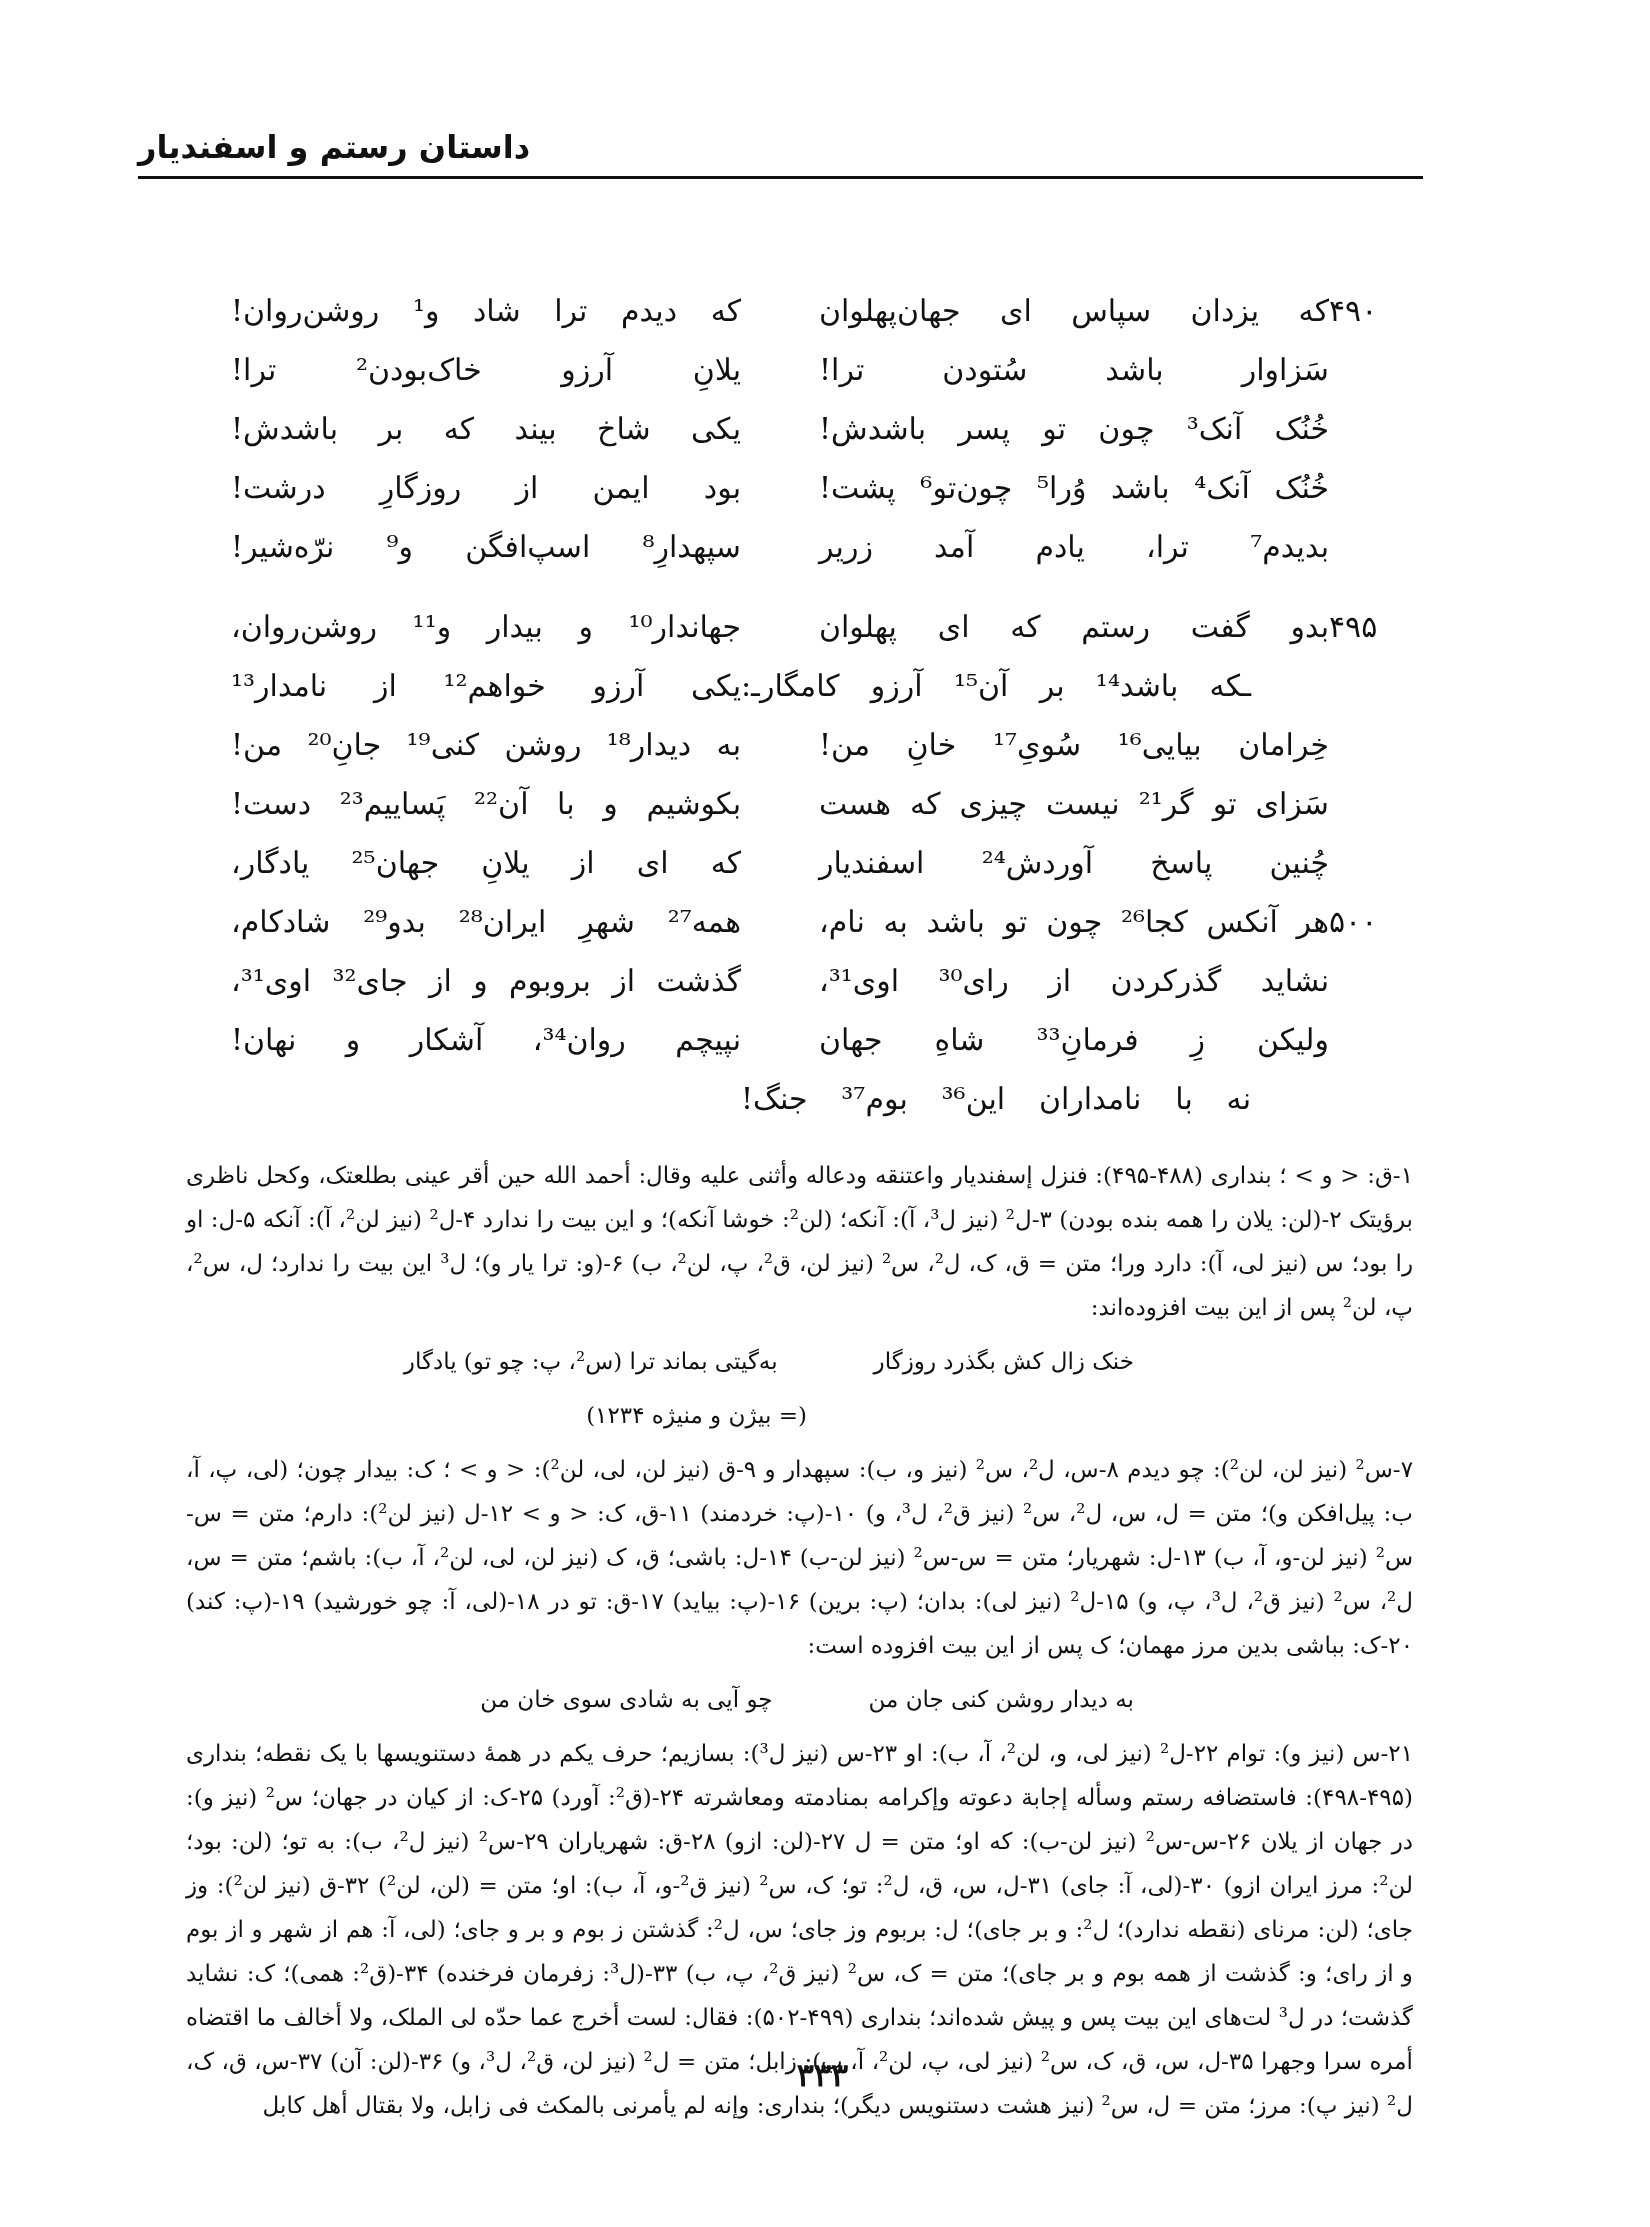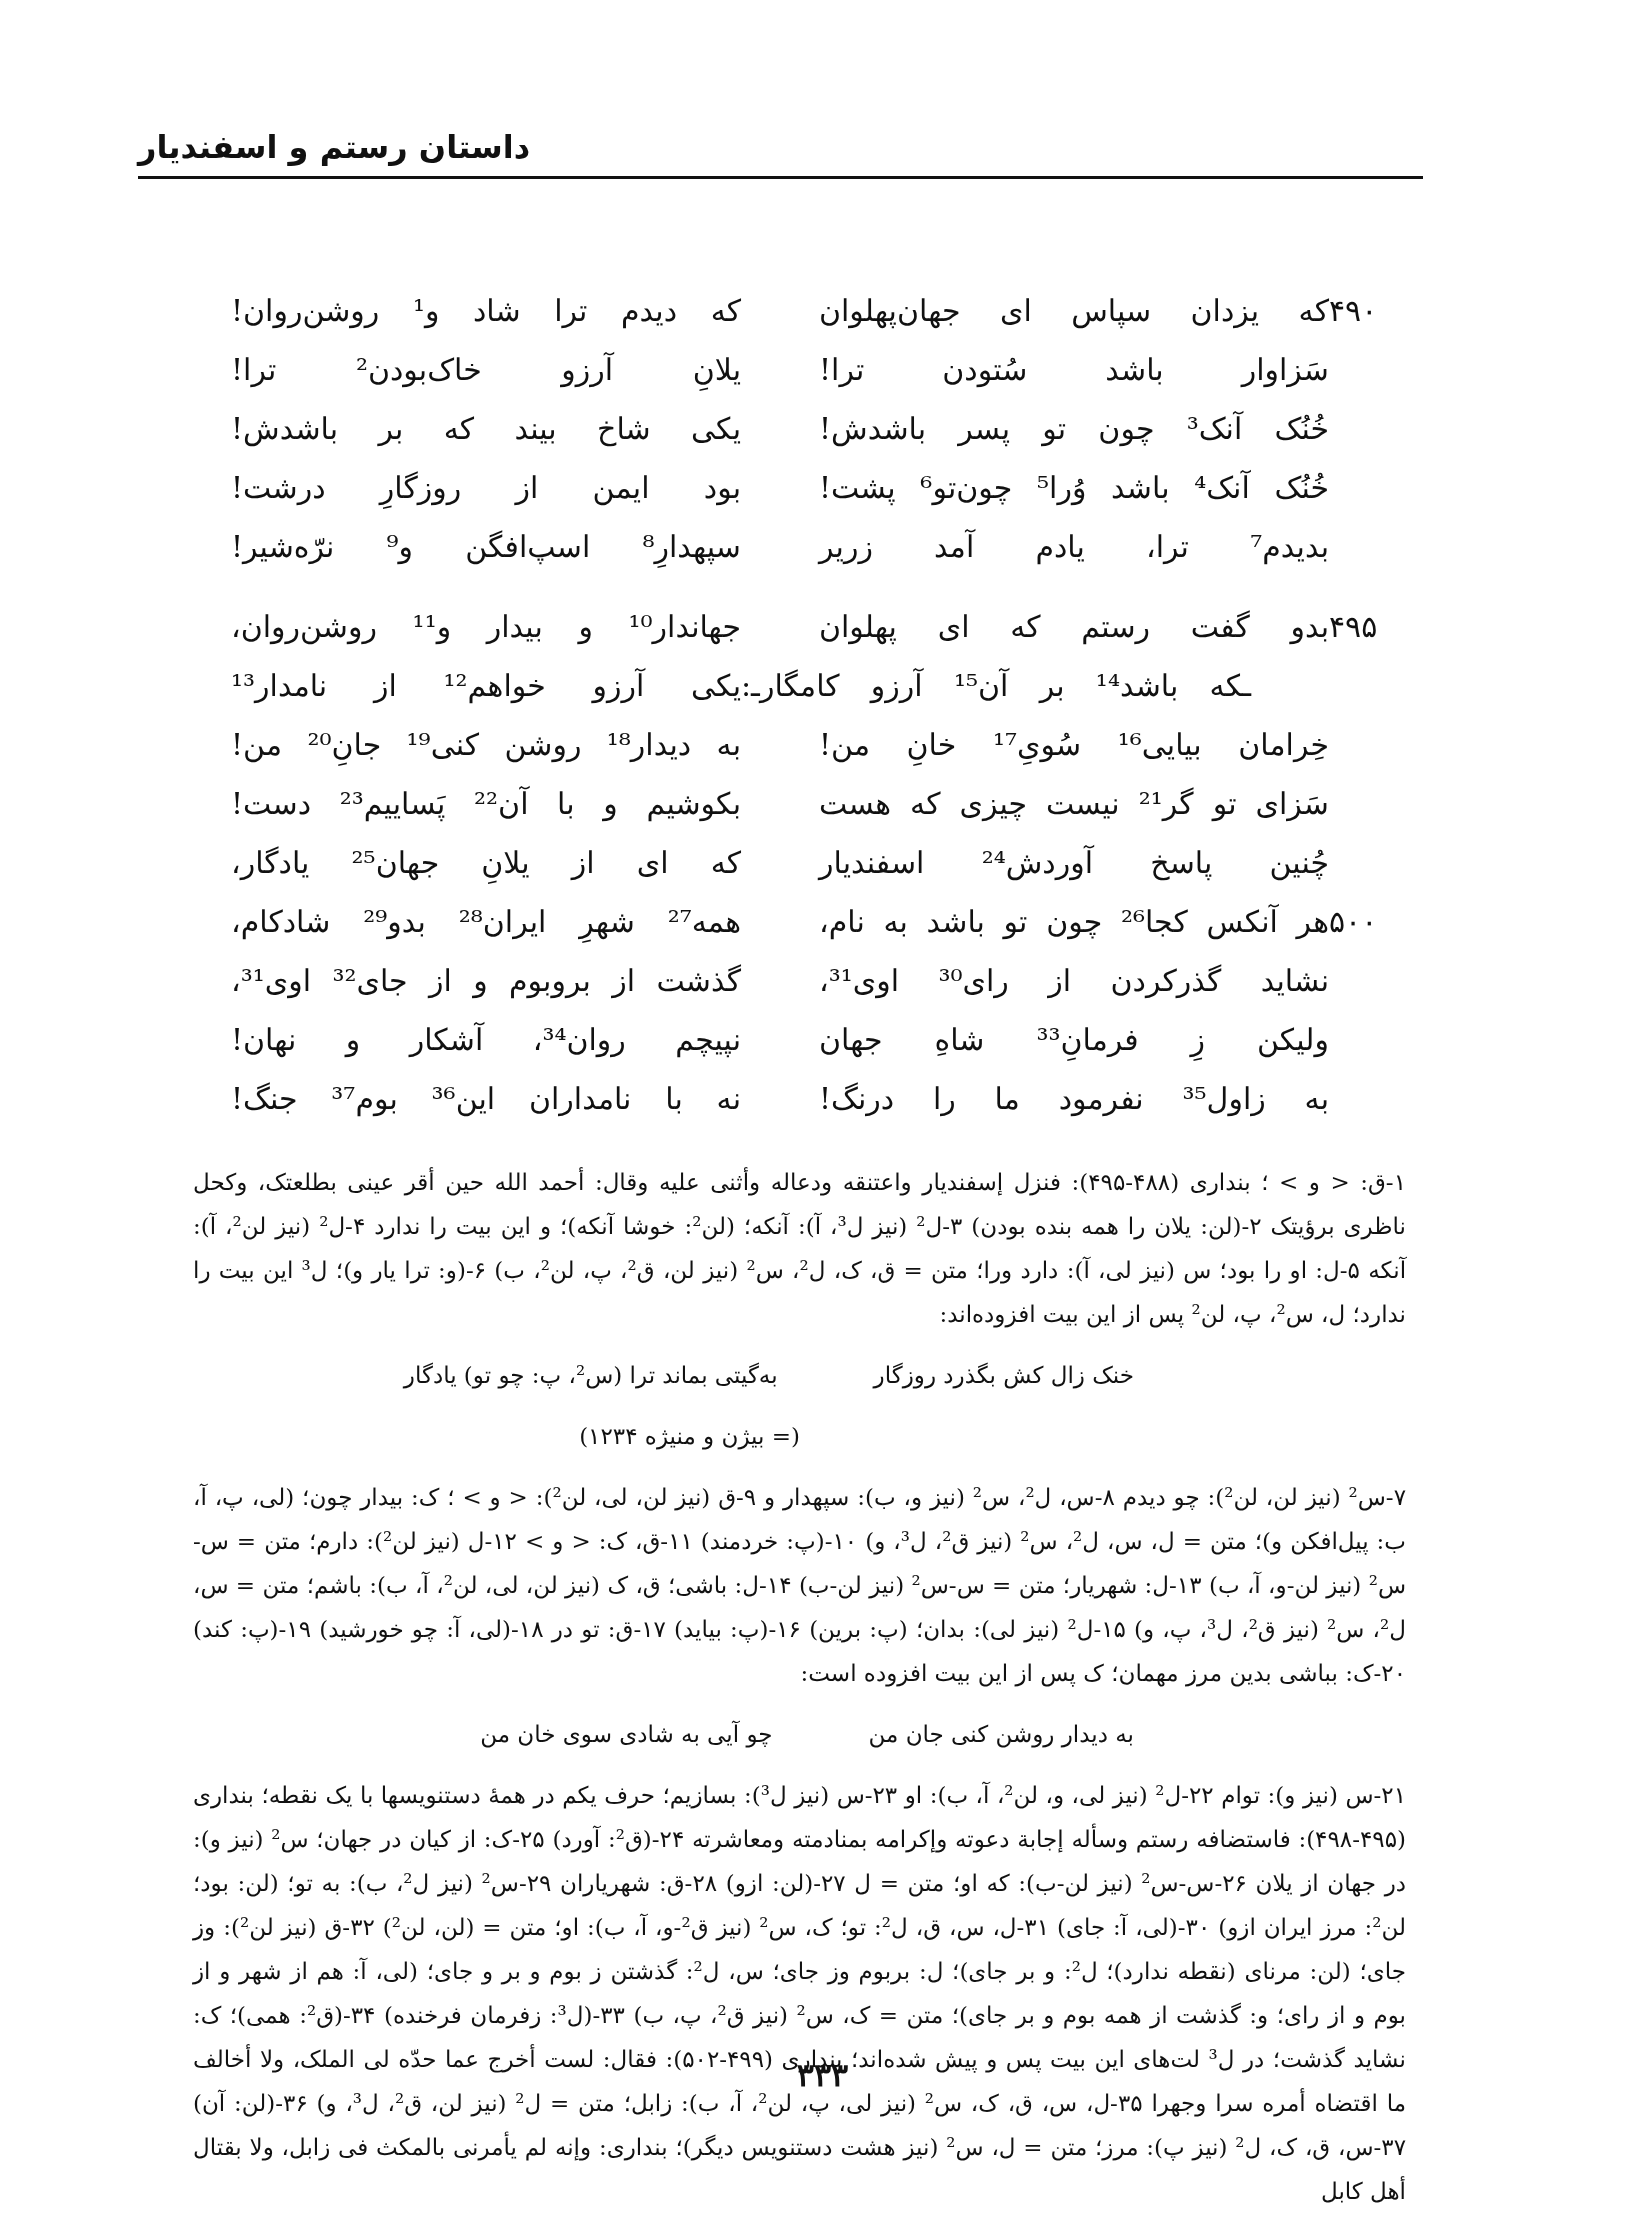--- a/index.html
+++ b/index.html
@@ -6,21 +6,21 @@
   body { width:1651px; height:2227px; position:relative; overflow:hidden; color:#111; font-family:"DejaVu Serif", serif; }
   .header-title { position:absolute; left:138px; top:128px; font-size:32px; font-weight:bold; direction:rtl; font-family:"DejaVu Sans", sans-serif; }
   .header-rule { position:absolute; left:138px; top:176px; width:1285px; height:2.8px; background:#111; }
   .poem { position:absolute; left:220px; top:293px; width:1185px; direction:rtl; }
   .couplet { display:flex; flex-direction:row; height:59px; align-items:baseline; }
   .couplet.gap { margin-top:20.7px; }
   .vnum { width:76px; font-size:30px; text-align:left; }
   .hemi { width:510px; font-size:30px; text-align:justify; text-align-last:justify; white-space:nowrap; }
   .hemi.second { margin-right:78px; }
   .notes { position:absolute; left:176px; top:1143px; width:1247px; direction:rtl; font-size:23px; line-height:44px; text-align:justify; }
-  .notes p { margin:17px; }
+  .notes p { margin:10px; }
   .notes .inset { display:flex; justify-content:flex-start; padding-right:289px; gap:96px; }
   .notes .ref { padding-right:606px; }
   .page-number { position:absolute; left:0; width:1645px; top:2056px; text-align:center; font-size:32px; font-weight:bold; direction:rtl; }
 </style>
 </head>
 <body>
 
 <div class="header-title">داستان رستم و اسفندیار</div>
 <div class="header-rule"></div>
 
@@ -85,21 +85,20 @@
       <span class="hemi">نشاید گذرکردن از رای³⁰ اوی³¹،</span>
       <span class="hemi second">گذشت از بروبوم و از جای³² اوی³¹،</span>
     </div>
     <div class="couplet">
       <span class="vnum"></span>
       <span class="hemi">ولیکن زِ فرمانِ³³ شاهِ جهان</span>
       <span class="hemi second">نپیچم روان³⁴، آشکار و نهان!</span>
     </div>
     <div class="couplet">
       <span class="vnum"></span>
-      <span class="hemi">به زاول³⁵ نفرمود ما را درنگ!</span>
       <span class="hemi second">نه با نامداران این³⁶ بوم³⁷ جنگ!</span>
     </div>
   </div>
 
 <div class="notes">
   <p>۱-ق: &lt; و &gt; ؛ بنداری (۴۸۸-۴۹۵): فنزل إسفندیار واعتنقه ودعاله وأثنی علیه وقال: أحمد الله حین أقر عینی بطلعتک، وکحل ناظری برؤیتک ۲-(لن: یلان را همه بنده بودن) ۳-ل² (نیز ل³، آ): آنکه؛ (لن²: خوشا آنکه)؛ و این بیت را ندارد ۴-ل² (نیز لن²، آ): آنکه ۵-ل: او را بود؛ س (نیز لی، آ): دارد ورا؛ متن = ق، ک، ل²، س² (نیز لن، ق²، پ، لن²، ب) ۶-(و: ترا یار و)؛ ل³ این بیت را ندارد؛ ل، س²، پ، لن² پس از این بیت افزوده‌اند:</p>
   <div class="inset">
     <span>خنک زال کش بگذرد روزگار</span>
     <span>به‌گیتی بماند ترا (س²، پ: چو تو) یادگار</span>
   </div>

